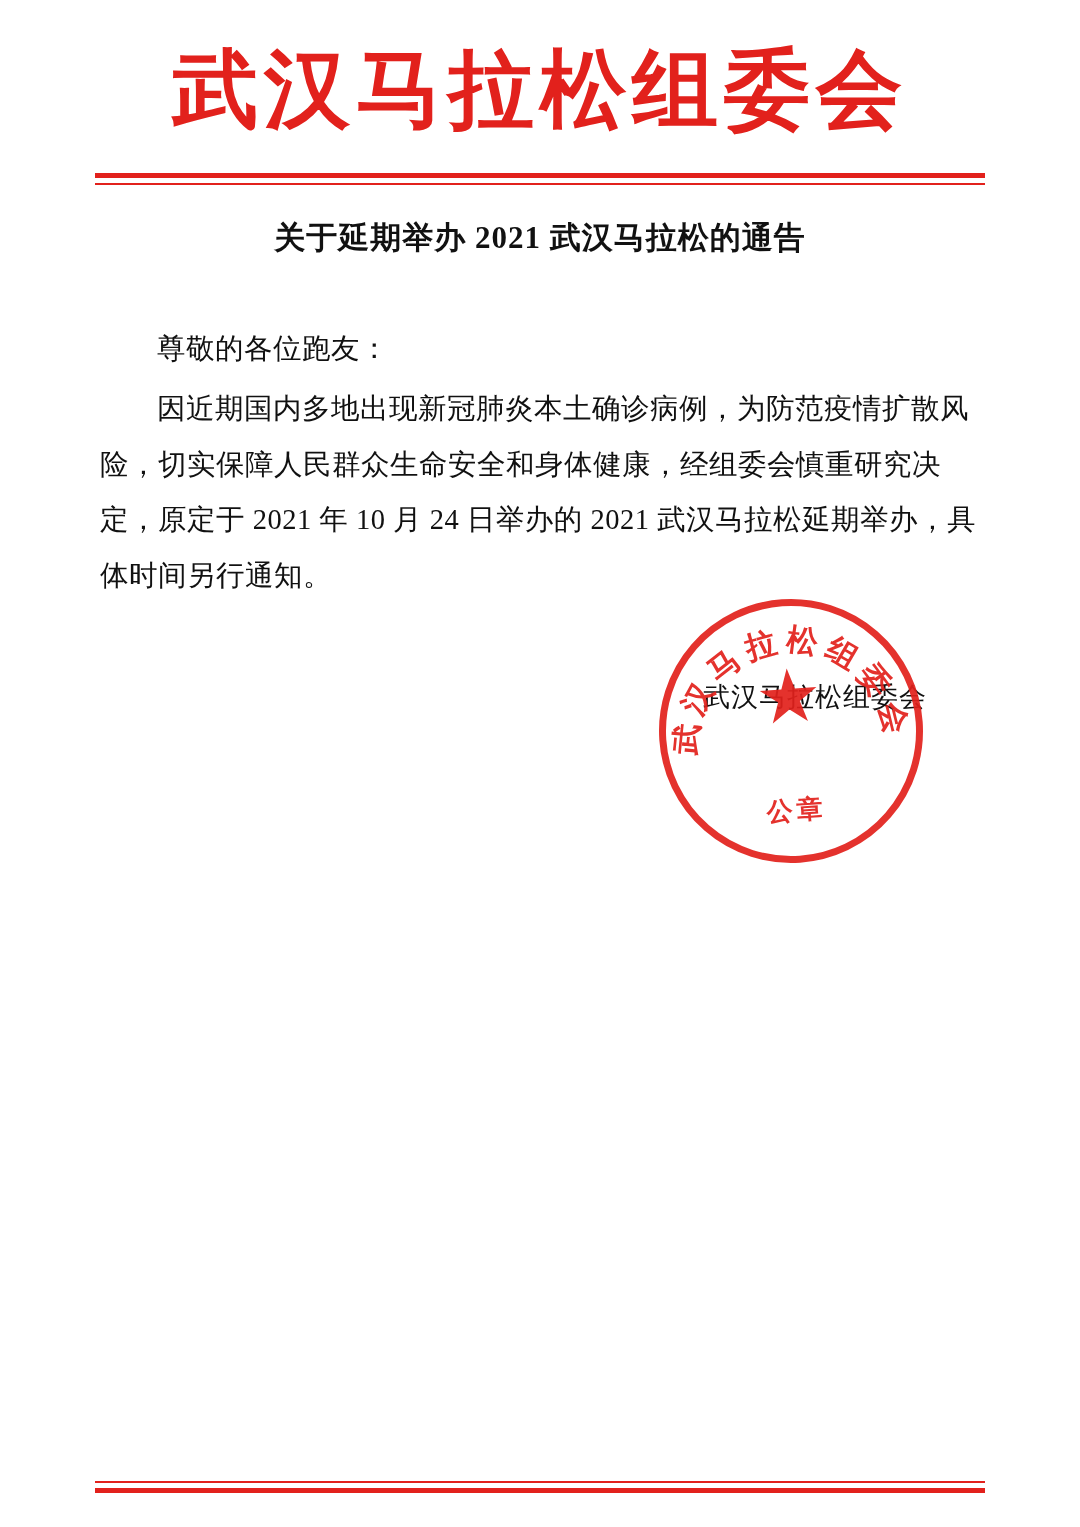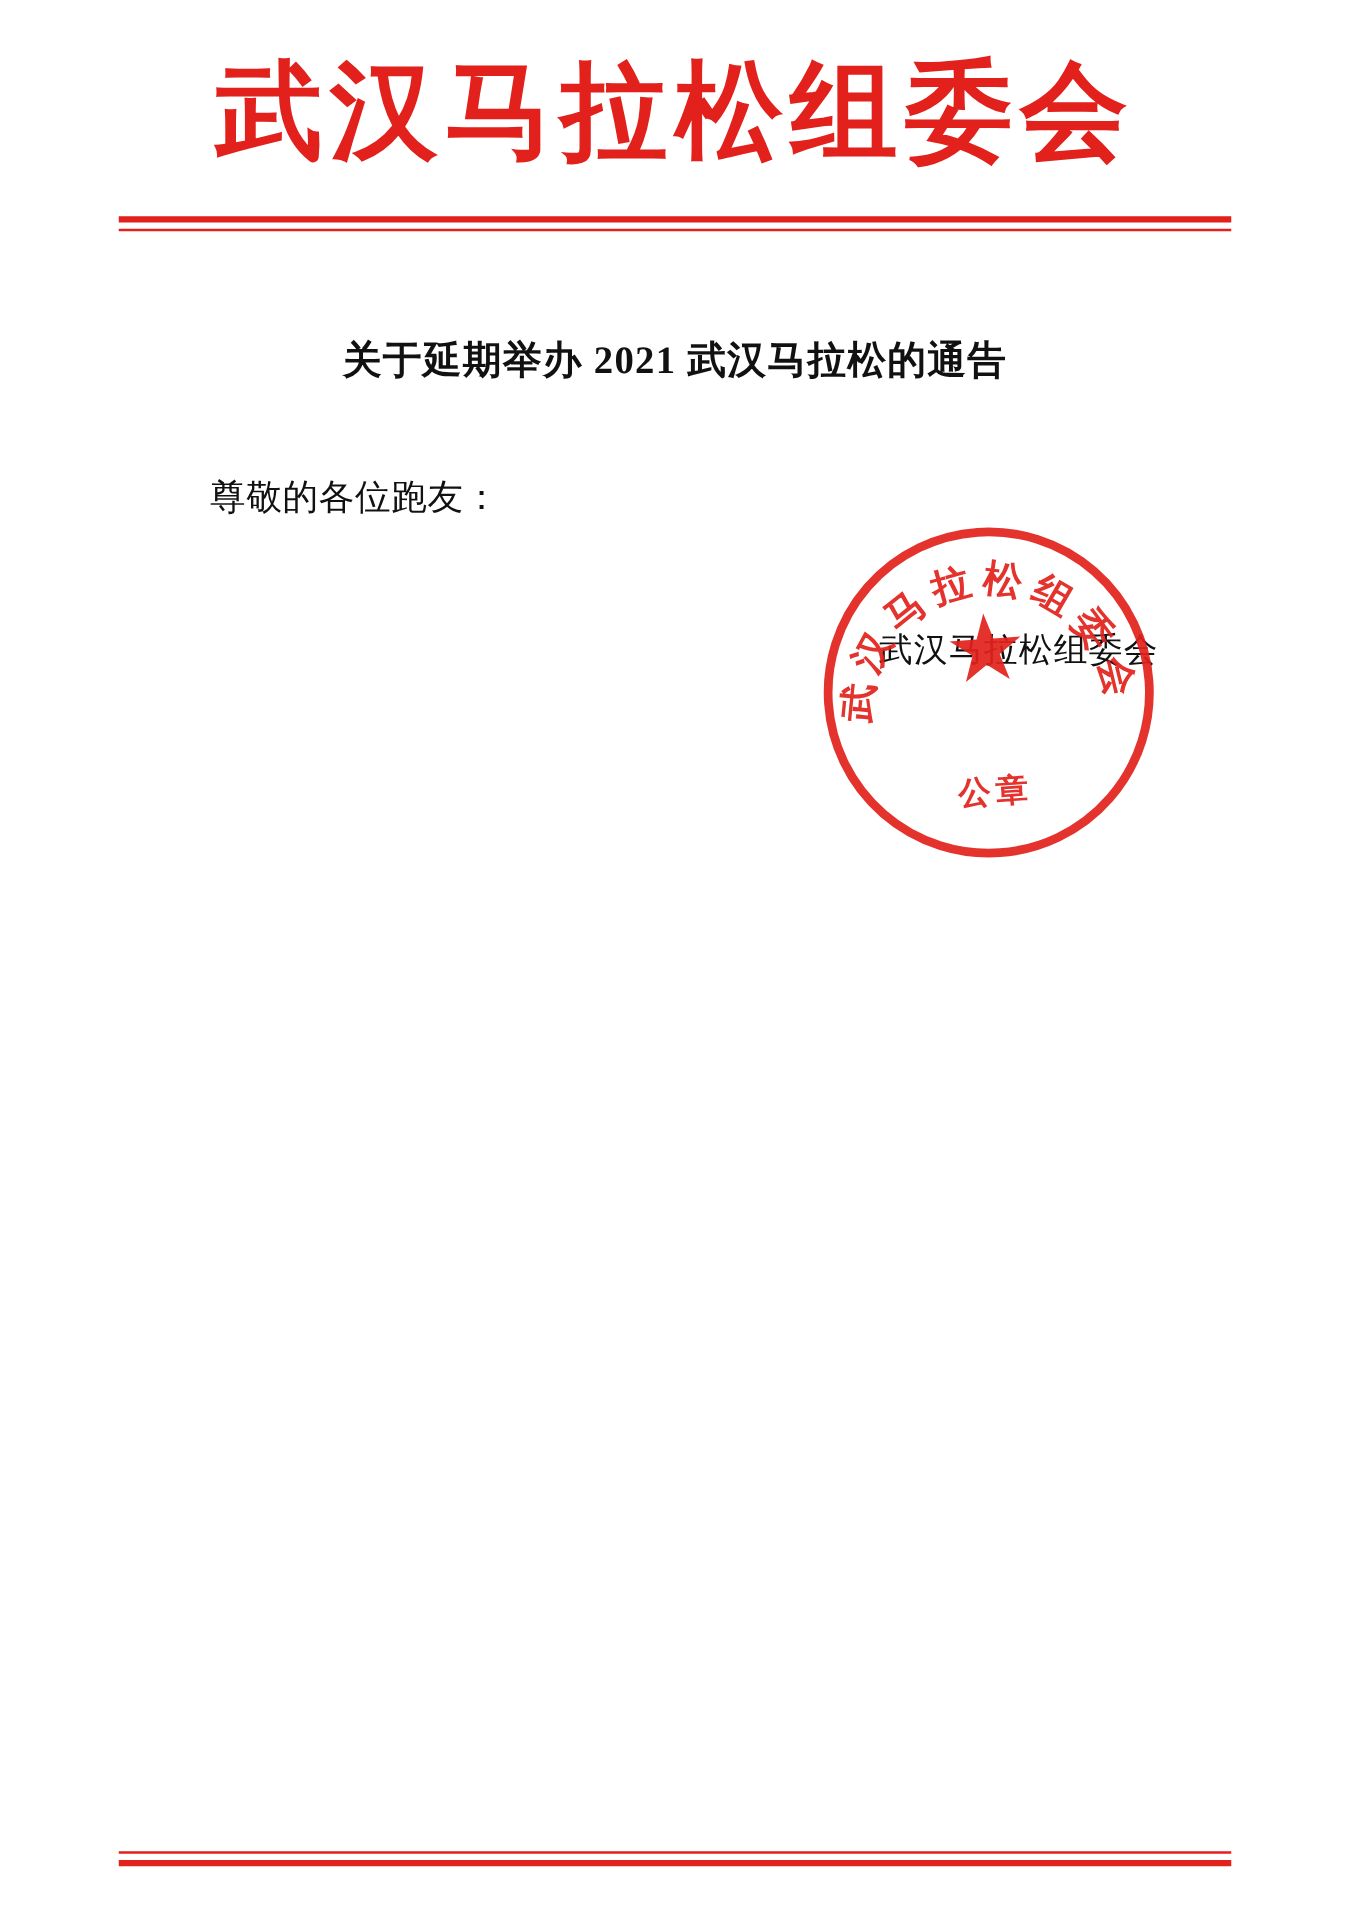--- a/index.html
+++ b/index.html
@@ -47,42 +47,42 @@
     background: #e2211c;
   }
   .rule-thin {
     height: 2px;
     background: #e2211c;
     margin-top: 5px;
   }
 
   
   .doc-title {
-    margin-top: 82px;
+    margin-top: 32px;
     text-align: center;
     font-size: 31px;
     font-weight: 700;
     letter-spacing: 1px;
     color: #111;
   }
 
   
   .body-text {
     margin-top: 62px;
     font-size: 28.5px;
     line-height: 1.95;
     color: #111;
     letter-spacing: 0.5px;
   }
   .salutation {
     text-indent: 0;
   }
   .para {
     text-indent: 2em;
-    margin: 16px;
+    margin: 5px;
   }
 
   
   .sign-area {
     position: relative;
     margin-top: 18px;
     height: 230px;
   }
   .sign-lines {
     position: absolute;
@@ -176,20 +176,21 @@
     <div class="rule-wrap">
       <div class="rule-thick"></div>
       <div class="rule-thin"></div>
     </div>
   </div>
 
   <div class="doc-title">关于延期举办 2021 武汉马拉松的通告</div>
 
   <div class="body-text">
     <p class="para salutation">尊敬的各位跑友：</p>
+    <p class="para">因近期国内多地出现新冠肺炎本土确诊病例，为防范疫情扩散风险，切实保障人民群众生命安全和身体健康，经组委会慎重研究决定，原定于 2021 年 10 月 24 日举办的 2021 武汉马拉松延期举办，具体时间另行通知。</p>
   </div>
 
   <div class="sign-area">
     <div class="sign-lines">
       <div>武汉马拉松组委会</div>
     </div>
 
     <div class="stamp">
       <svg class="stamp-arc" viewBox="0 0 250 250">
         <defs>

